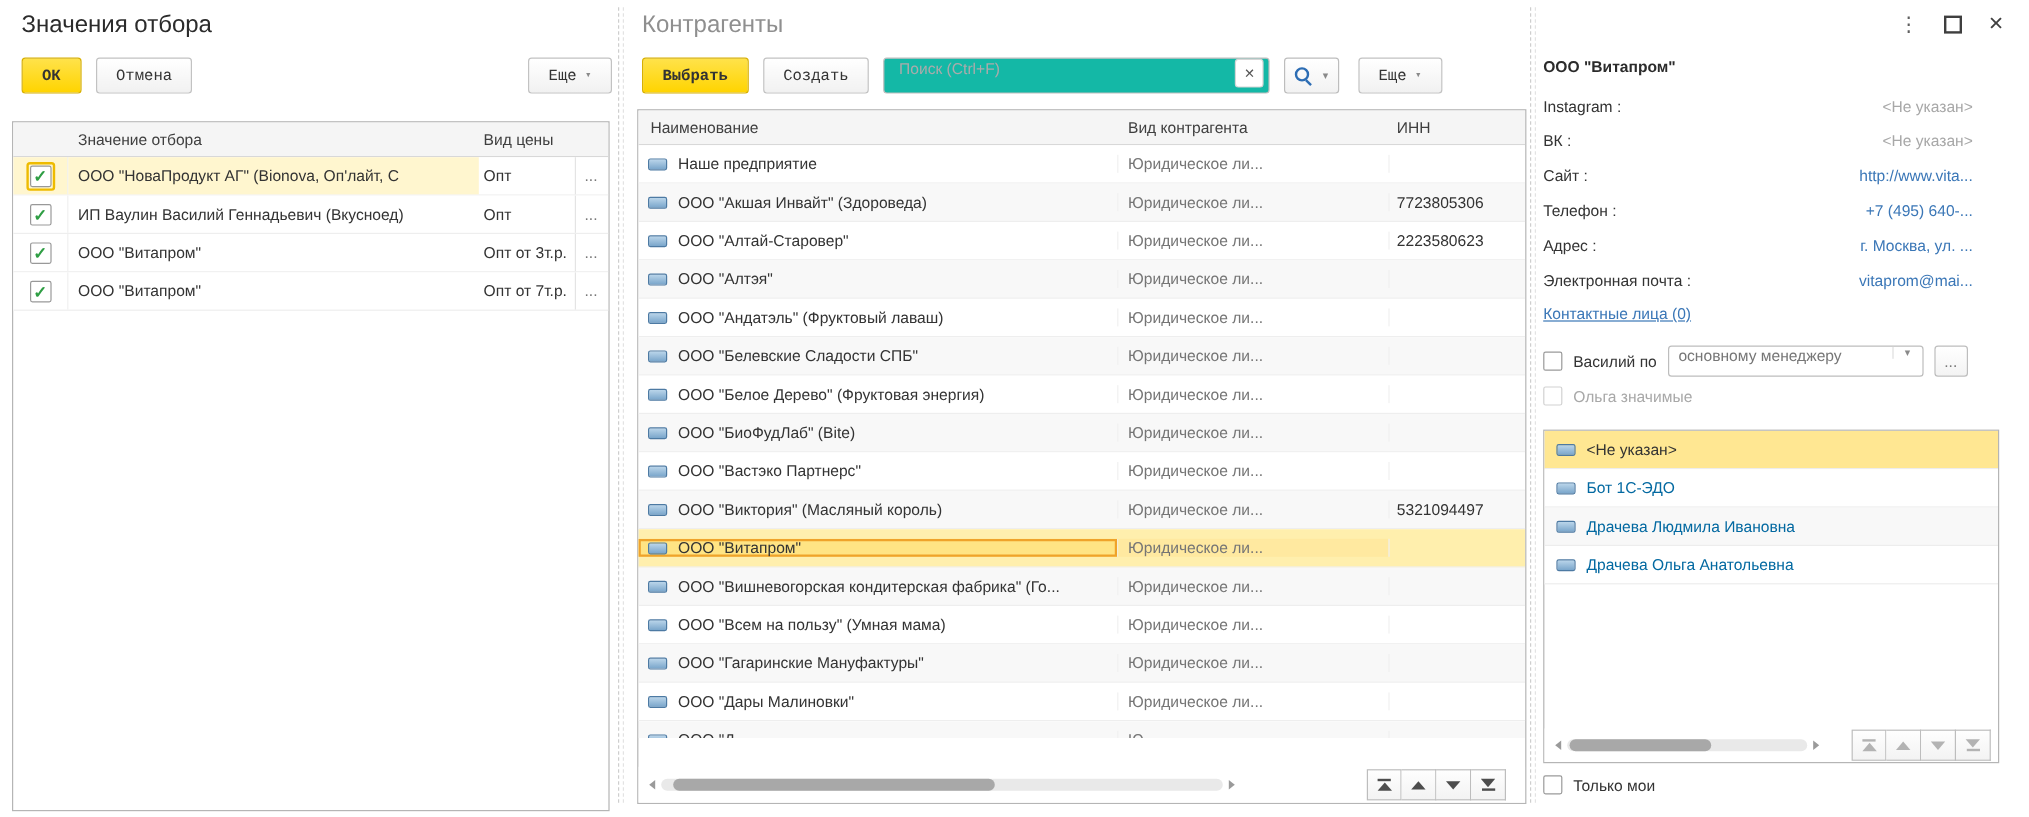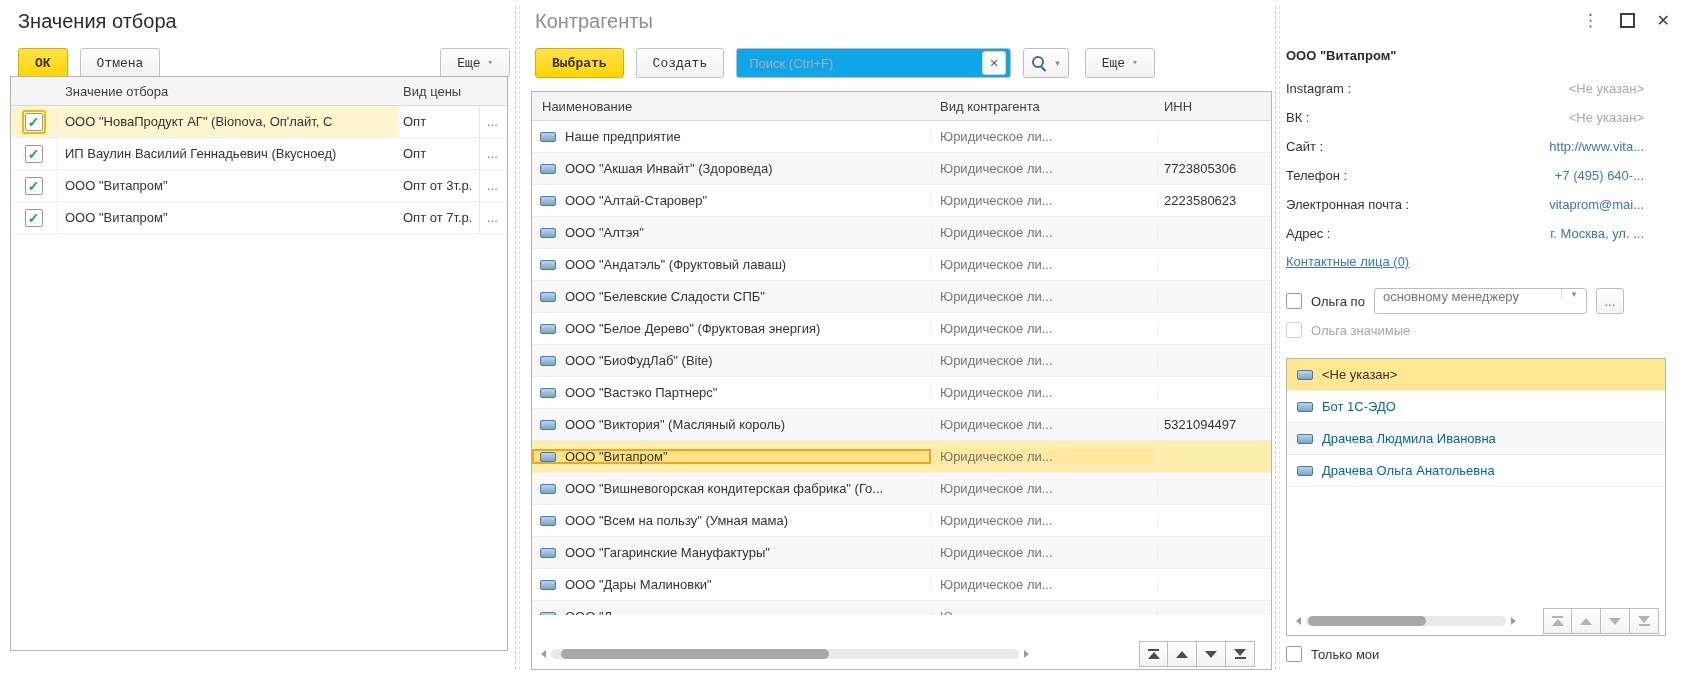--- a/index.html
+++ b/index.html
@@ -64,22 +64,22 @@
   .gbar{width:11px;height:2px;background:#4d4d4d}
   .tri-up{width:0;height:0;border-left:6px solid transparent;border-right:6px solid transparent;border-bottom:7px solid #4d4d4d}
   .tri-down{width:0;height:0;border-left:6px solid transparent;border-right:6px solid transparent;border-top:7px solid #4d4d4d}
   .navgroup.disabled .gbar{background:#b3b3b3}
   .navgroup.disabled .tri-up{border-bottom-color:#b3b3b3}
   .navgroup.disabled .tri-down{border-top-color:#b3b3b3}
 
   
   .toolbar{position:absolute;display:flex;align-items:center;gap:12px}
   .spacer{flex:1}
-  .search{width:275px;height:30px;border:1px solid #bdbdbd;border-radius:3px;background:#0ea5e9;display:flex;
-          align-items:center;padding:0 4px 0 10px;box-sizing:border-box}
+  .search{width:322px;height:30px;border:1px solid #bdbdbd;border-radius:3px;background:#14b8a6;display:flex;
+          align-items:flex-start;padding:0 4px 0 10px;box-sizing:border-box}
   .search input{border:none;outline:none;flex:1;min-width:0;font-family:"Liberation Sans",sans-serif;font-size:13px;color:#333;background:transparent}
   .search input::placeholder{color:#ababab}
   .clear-btn{width:22px;height:22px;border:1px solid #d6d6d6;border-radius:3px;display:flex;align-items:center;
              justify-content:center;color:#555;font-size:11px;cursor:pointer;flex:none;background:#fff}
   .qbtn{height:30px;border:1px solid #bdbdbd;border-radius:3px;background:linear-gradient(#fff,#f2f2f2);
         display:inline-flex;align-items:center;padding:0 8px;gap:8px;cursor:pointer;box-sizing:border-box}
   .mag{position:relative;width:15px;height:15px;flex:none}
   .mag::before{content:"";position:absolute;left:0;top:0;width:8px;height:8px;border:2px solid #2d6db4;border-radius:50%}
   .mag::after{content:"";position:absolute;left:10px;top:10px;width:6px;height:2px;background:#2d6db4;transform:rotate(45deg);transform-origin:0 0}
 
@@ -130,21 +130,21 @@
     <div class="toolbar" style="left:10px;right:0;top:40px">
       <button class="btn primary">ОК</button>
       <button class="btn">Отмена</button>
       <div class="spacer"></div>
       <button class="btn">
         <span>Еще</span>
         <span class="caret">▾</span>
       </button>
     </div>
 
-    <div class="tbl" style="left:2px;top:68px;width:498px;height:575px">
+    <div class="tbl" style="left:2px;top:93px;width:498px;height:575px">
       <div class="thead">
         <div class="hcell" style="width:46px;border-right:1px solid #e4e4e4"></div>
         <div class="hcell" style="width:342px">Значение отбора</div>
         <div class="hcell" style="width:80px;padding:0 4px">Вид цены</div>
       </div>
 
       <div class="lrow selected">
         <div class="lcheck">
           <span class="ring focus">
             <span class="checkbox">✓</span>
@@ -386,34 +386,34 @@
       </div>
       <div class="frow">
         <span class="flabel">Сайт :</span>
         <span class="fvalue link">http://www.vita...</span>
       </div>
       <div class="frow">
         <span class="flabel">Телефон :</span>
         <span class="fvalue link">+7 (495) 640-...</span>
       </div>
       <div class="frow">
+        <span class="flabel">Адрес :</span>
+        <span class="fvalue link">г. Москва, ул. ...</span>
+      </div>
+      <div class="frow">
         <span class="flabel">Электронная почта :</span>
         <span class="fvalue link">vitaprom@mai...</span>
       </div>
-      <div class="frow">
-        <span class="flabel">Адрес :</span>
-        <span class="fvalue link">г. Москва, ул. ...</span>
-      </div>
     </div>
 
     <span class="link-underline" style="position:absolute;left:2px;top:246px">Контактные лица (0)</span>
 
     <div style="position:absolute;left:2px;top:280px;display:flex;align-items:center;gap:9px">
       <span class="cb"></span>
-      <span>Ольга по</span>
+      <span>Василий по</span>
       <span class="combo">
         <span class="combo-val">основному менеджеру</span>
         <span class="combo-dd">▾</span>
       </span>
       <span class="btn-mini">...</span>
     </div>
 
     <div style="position:absolute;left:2px;top:314px;display:flex;align-items:center;gap:9px;color:#a8a8a8">
       <span class="cb disabled"></span>
       <span>Ольга значимые</span>

